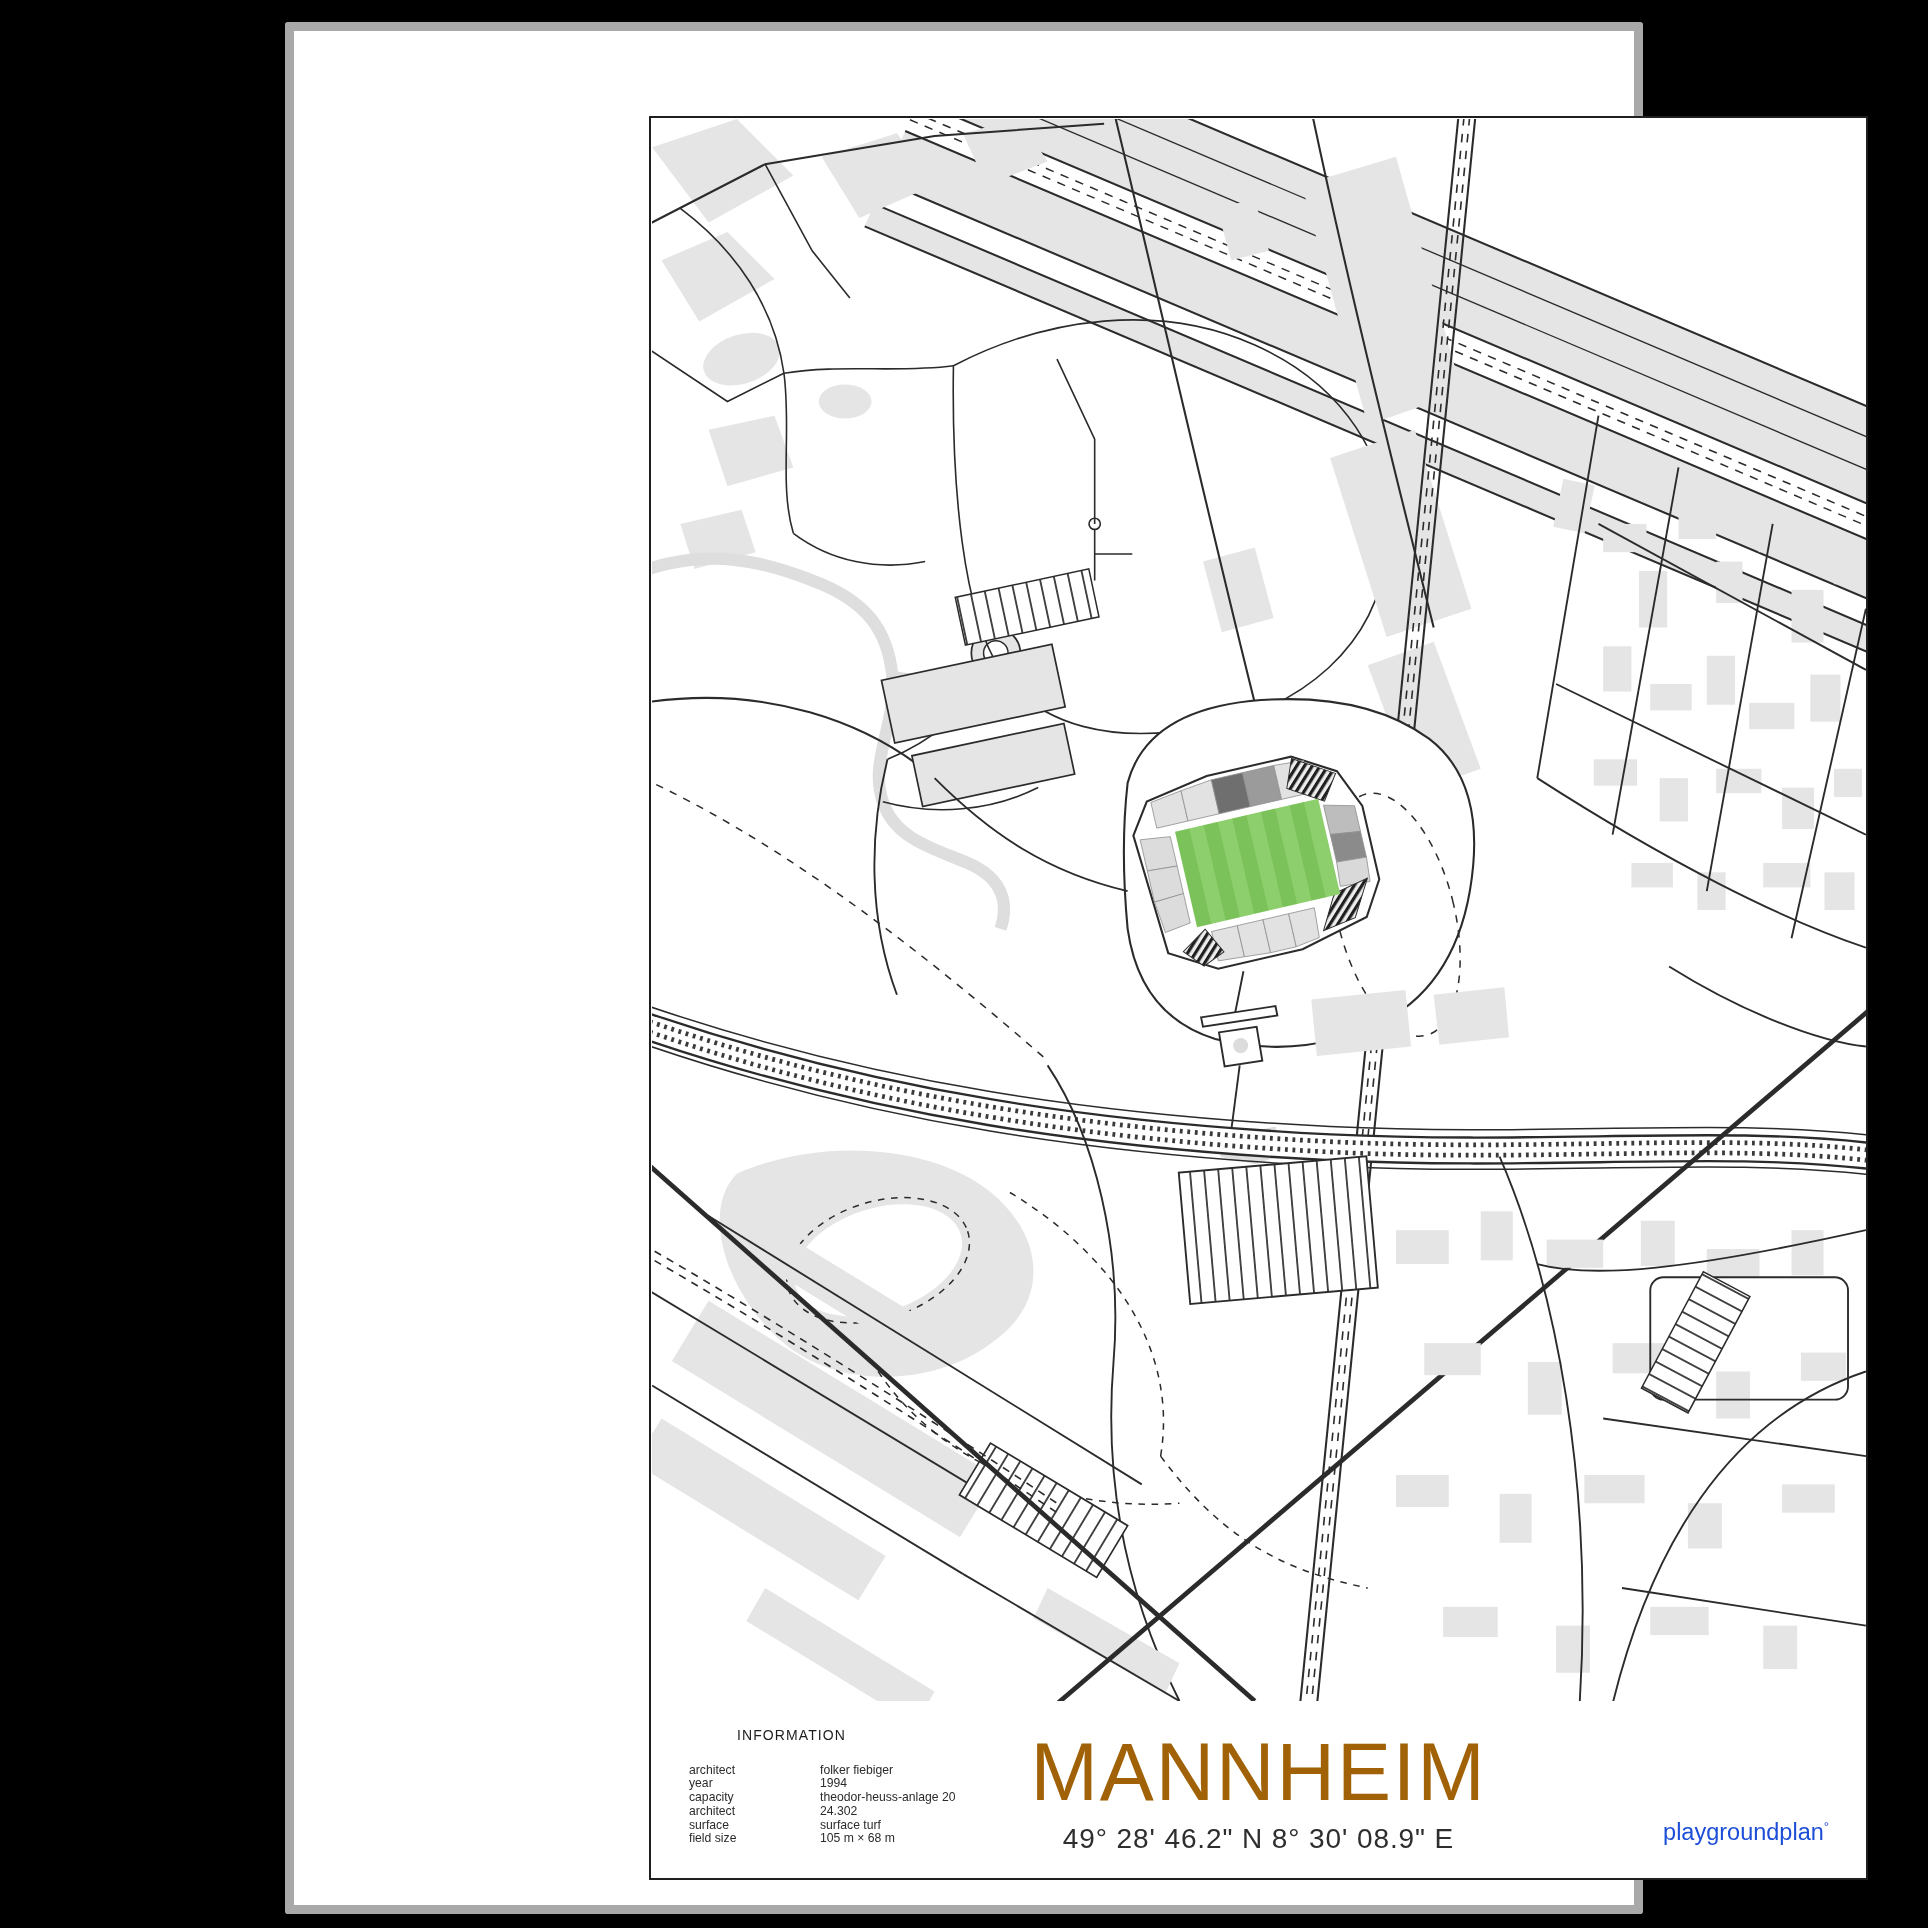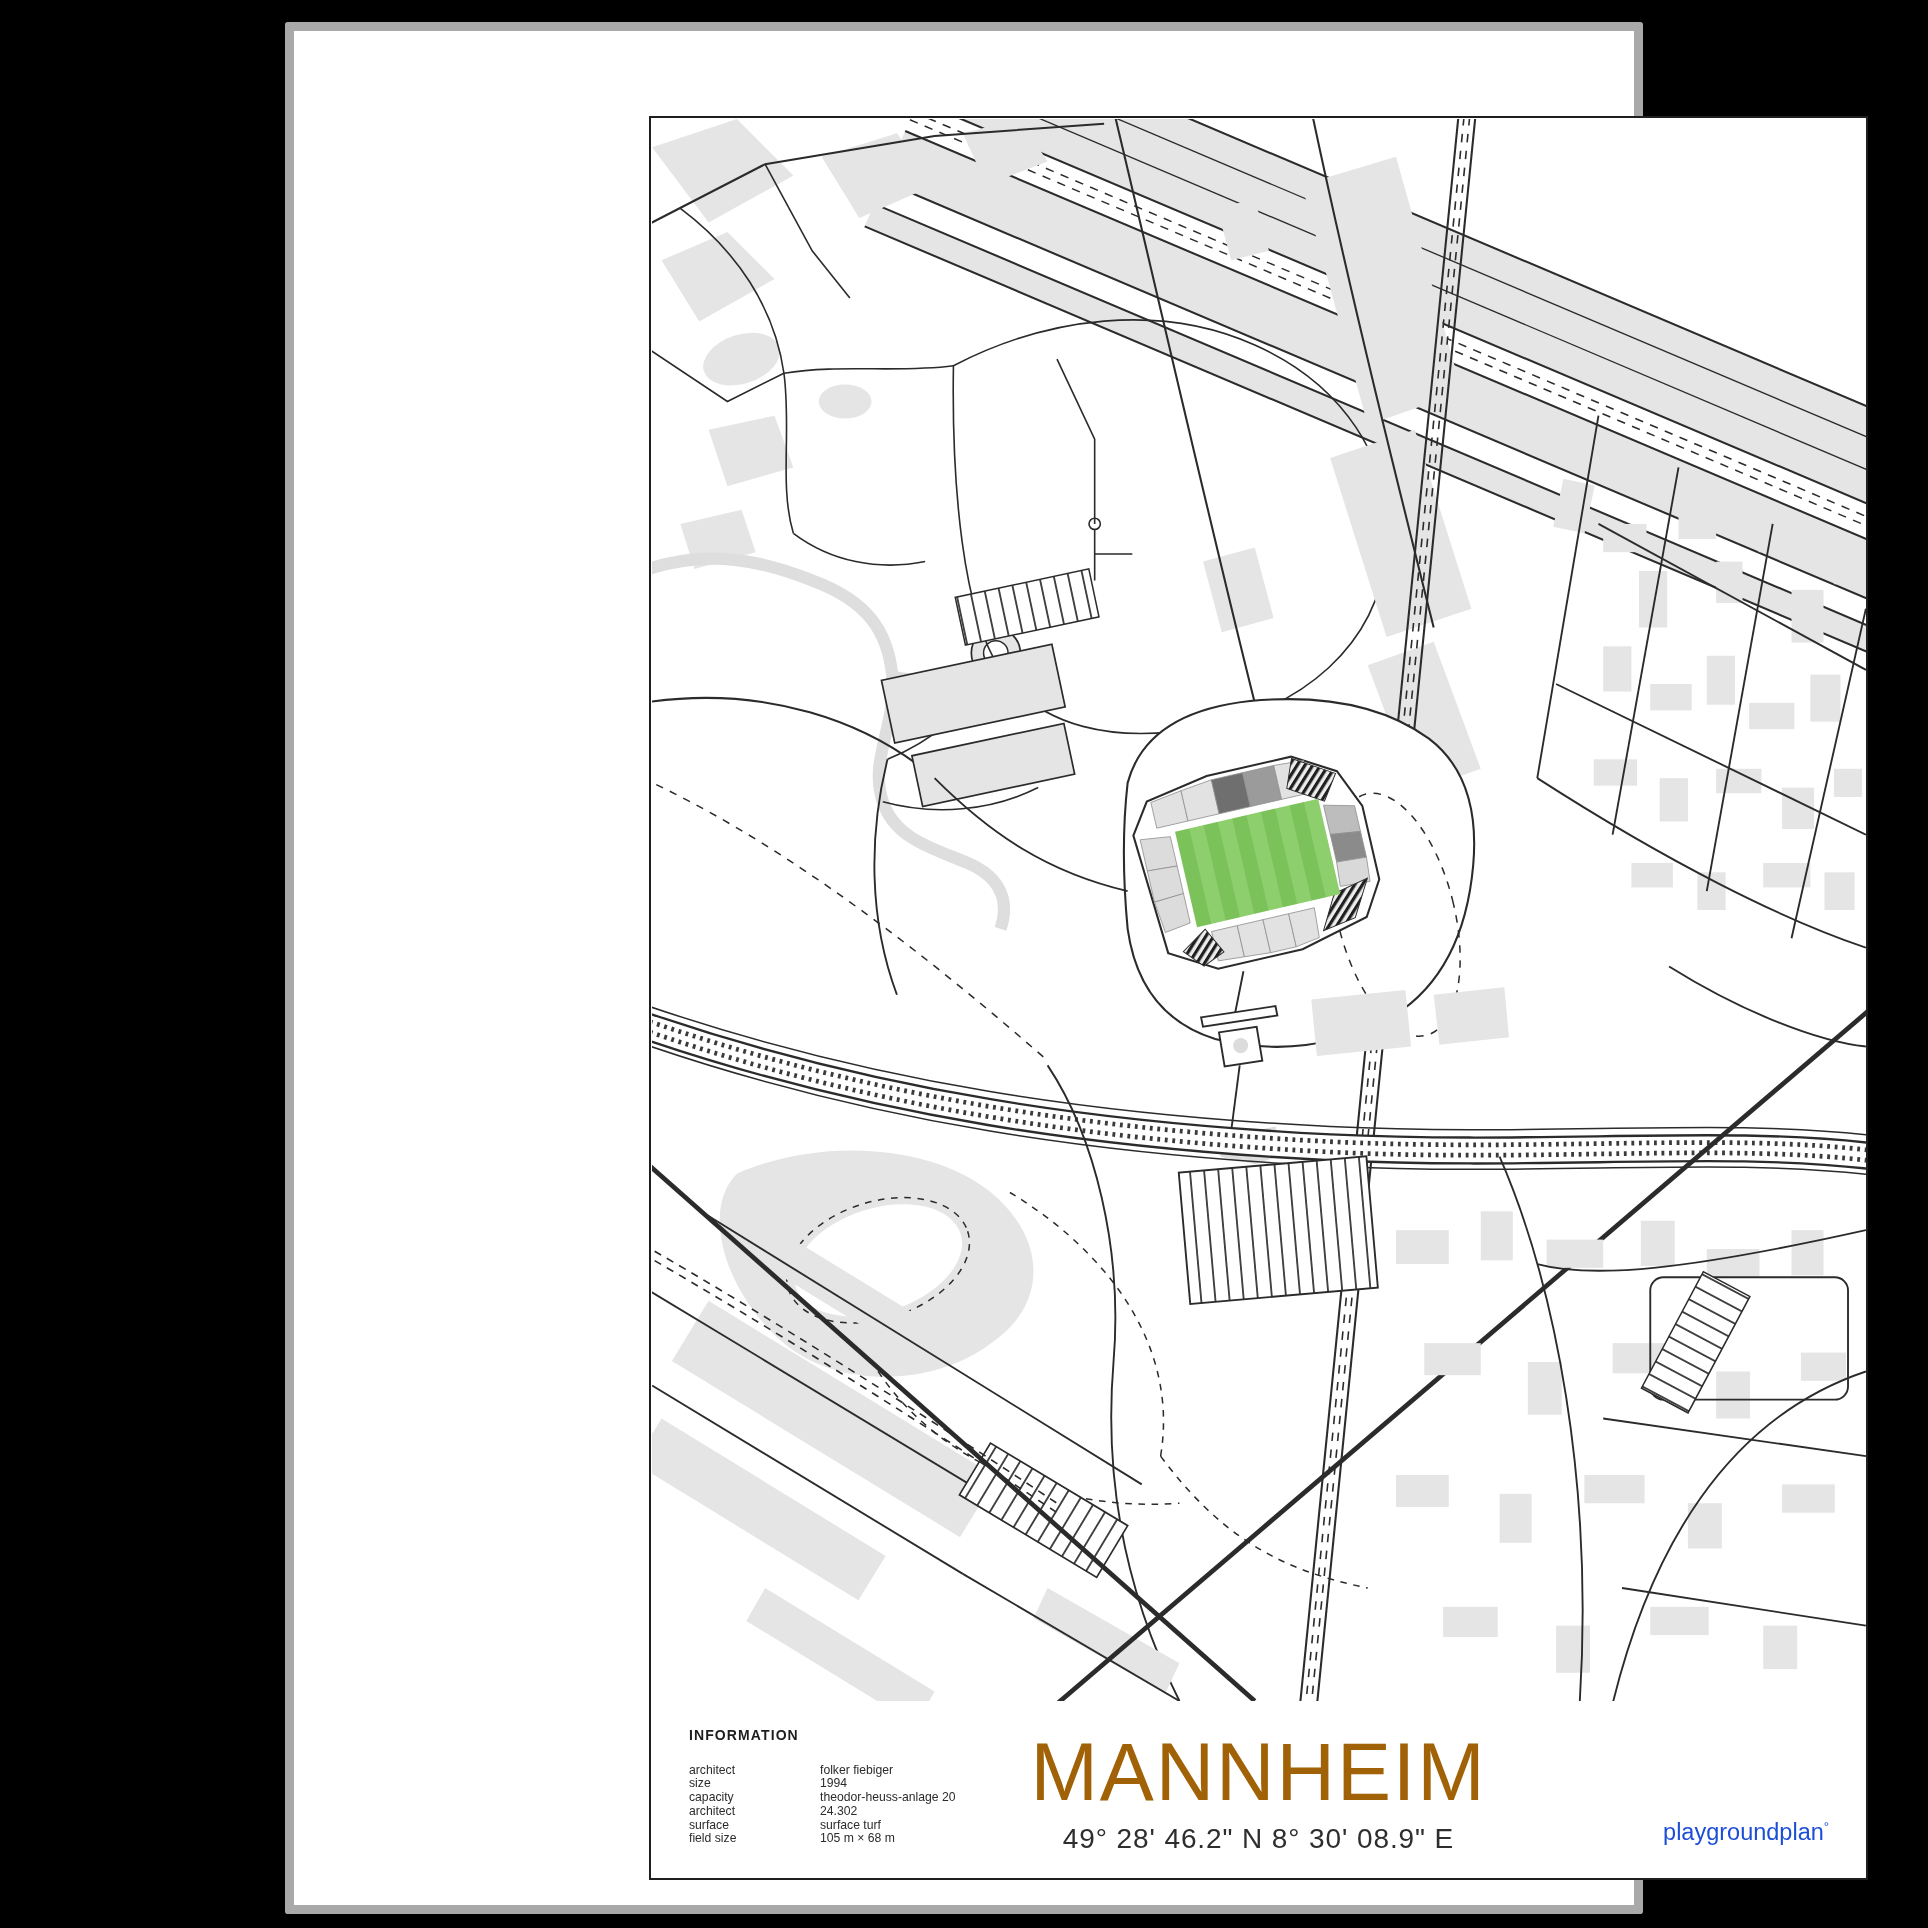--- a/index.html
+++ b/index.html
@@ -5,21 +5,21 @@
   html,body{margin:0;padding:0;background:#000;}
   .stage{position:relative;width:1928px;height:1928px;background:#000;overflow:hidden;
          font-family:"Liberation Sans",sans-serif;}
   .poster{position:absolute;left:285px;top:21.7px;width:1358px;height:1892px;
           background:#fff;border:9.4px solid #a9a9a9;box-sizing:border-box;
           border-radius:2.8px;box-shadow:0 0 17px rgba(0,0,0,.55);}
   .map-frame{position:absolute;left:355px;top:85px;width:1219px;height:1764px;
              border:2.8px solid #1f1f1f;box-sizing:border-box;background:#fff;}
   .map-svg{position:absolute;left:358px;top:88px;width:1214px;height:1582px;display:block;}
   .info{position:absolute;left:395px;top:1696px;width:311px;color:#262626;}
-  .info-heading{font-size:14px;font-weight:bold;letter-spacing:1.1px;margin-bottom:21px;color:#1d1d1d;}
+  .info-heading{font-size:14px;font-weight:normal;letter-spacing:1.1px;margin-bottom:21px;color:#1d1d1d;margin-left:48px;}
   .info-row{display:flex;font-size:12.2px;line-height:13.7px;color:#2b2b2b;gap:32px;}
   .info-label{width:99px;flex:0 0 99px;}
   .info-value{flex:1;}
   .title{position:absolute;left:355px;top:1701px;width:1219px;text-align:center;
          font-size:81px;font-weight:500;letter-spacing:1.9px;color:#a16207;line-height:81px;}
   .coords{position:absolute;left:355px;top:1792px;width:1219px;text-align:center;
           font-size:28px;font-weight:400;letter-spacing:0.9px;color:#2e2e2e;}
   .brand{position:absolute;left:1104px;top:1788px;width:431px;text-align:right;
          font-size:23.5px;font-weight:500;color:#1d4ed8;}
   .brand .deg{font-size:13px;vertical-align:super;}
@@ -346,21 +346,21 @@
       </g>
     </svg>
 
     <div class="info">
       <div class="info-heading">INFORMATION</div>
       <div class="info-row">
         <span class="info-label">architect</span>
         <span class="info-value">folker fiebiger</span>
       </div>
       <div class="info-row">
-        <span class="info-label">size</span>
+        <span class="info-label">year</span>
         <span class="info-value">1994</span>
       </div>
       <div class="info-row">
         <span class="info-label">capacity</span>
         <span class="info-value">theodor-heuss-anlage 20</span>
       </div>
       <div class="info-row">
         <span class="info-label">architect</span>
         <span class="info-value">24.302</span>
       </div>

